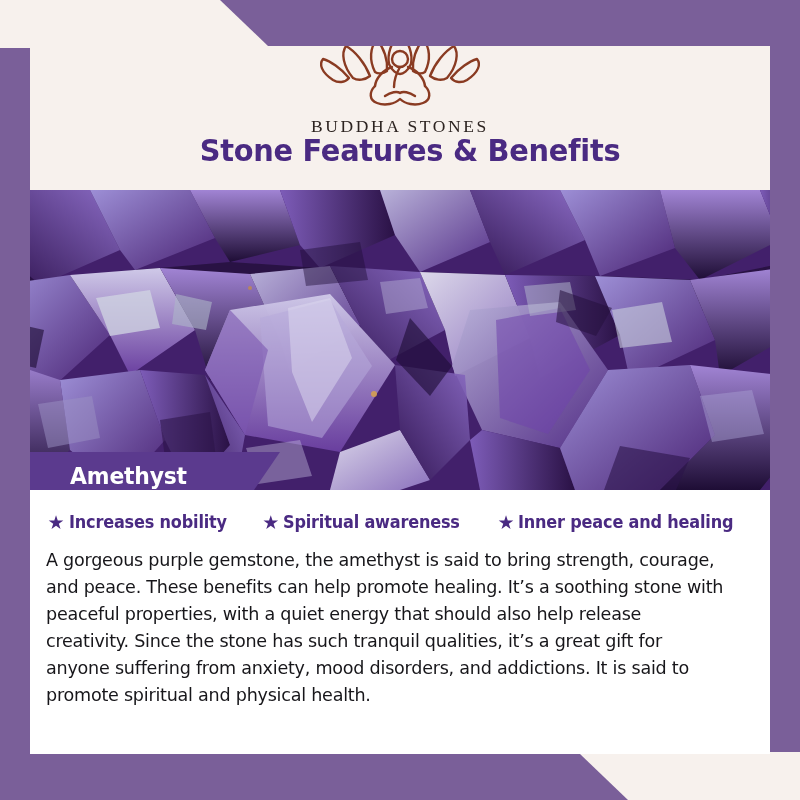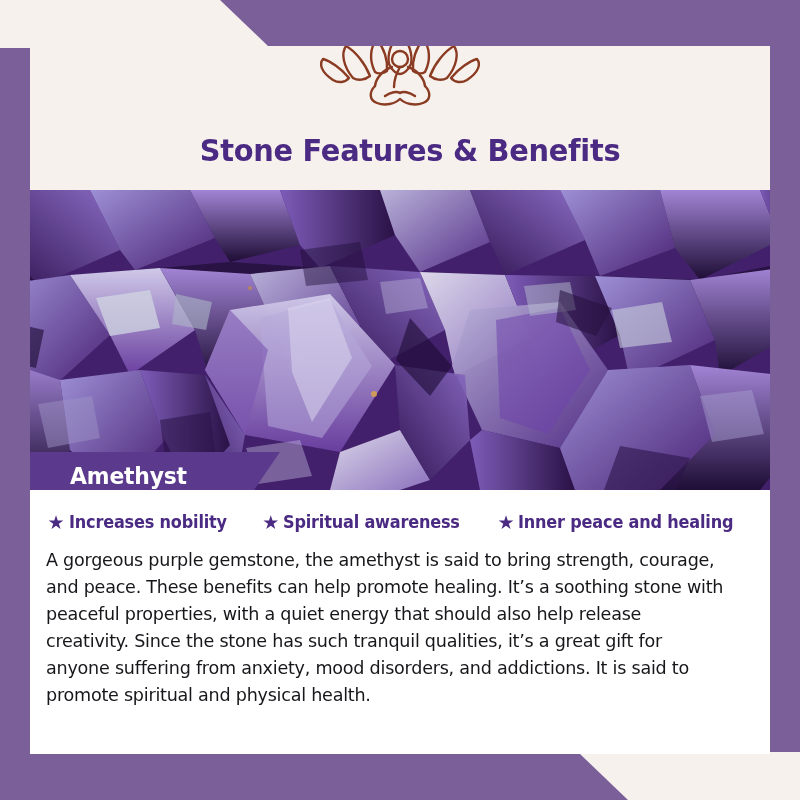--- a/index.html
+++ b/index.html
@@ -229,20 +229,21 @@
 
           <path d="M77 41 C68 44 61 52 60 60"></path>
           <path d="M93 41 C102 44 109 52 110 60"></path>
 
           <path d="M85 41 C81 48 79 55 79 61"></path>
 
           <path d="M60 60 C54 66 54 74 62 77 C70 80 80 78 85 73 C90 78 100 80 108 77 C116 74 116 66 110 60"></path>
           <path d="M70 70 C76 66 82 65 85 67 C88 65 94 66 100 70"></path>
         </g>
       </svg>
+      <span class="logo-text">BUDDHA STONES</span>
     </div>
   </div>
 
   <div class="title-band">
     <h1>Stone Features &amp; Benefits</h1>
   </div>
 
   <div class="hero">
     <svg viewBox="0 0 800 300" preserveAspectRatio="none">
       <defs>

